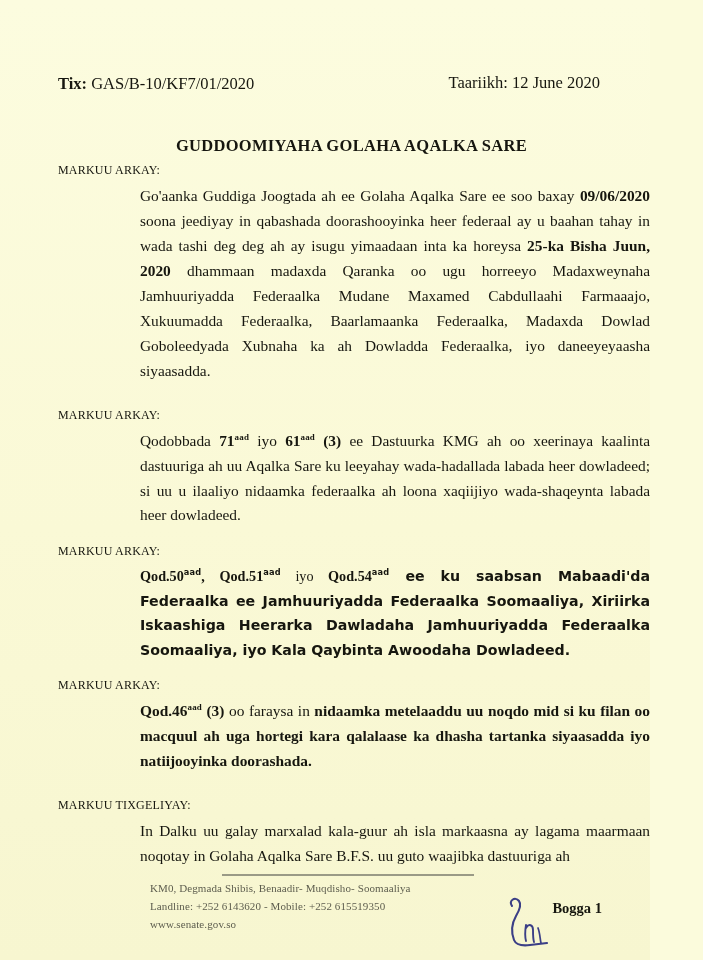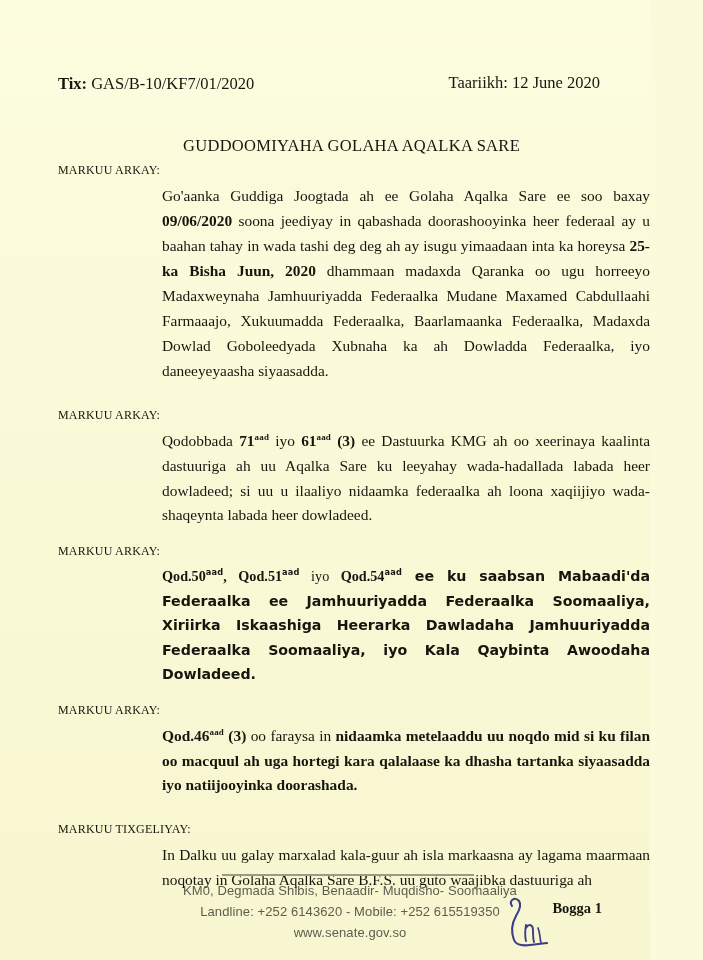--- a/index.html
+++ b/index.html
@@ -52,40 +52,40 @@
   }
 
   
   .doc-title {
     position: absolute;
     top: 136px;
     left: 0;
     width: 703px;
     text-align: center;
     font-size: 16.5px;
-    font-weight: normal;
+    font-weight: bold;
     letter-spacing: 0.3px;
   }
 
   
   .body-area {
     position: absolute;
     top: 163px;
     left: 58px;
     width: 592px;
   }
   .section { margin-bottom: 2px; }
   .sec-label {
     font-size: 12px;
     font-weight: normal;
     letter-spacing: 0.2px;
     margin-bottom: 0px;
   }
   .sec-body {
-    margin-left: 104px;
+    margin-left: 82px;
     font-size: 15.4px;
     line-height: 1.62;
     text-align: justify;
     text-justify: inter-word;
     margin-top: 6px;
   }
   .sec-body.tight { margin-top: 5px; }
   .sec-body .reg { font-weight: normal; }
   .sec-body.allbold {
     font-weight: bold;
@@ -111,23 +111,23 @@
     top: 874px;
     width: 252px;
     height: 1.5px;
     background: #9a9a86;
   }
   .footer-contact {
     position: absolute;
     left: 150px;
     top: 880px;
     width: 400px;
-    text-align: center;
-    font-family: Liberation Sans, sans-serif;
-    font-size: 13px;
+    text-align: left;
+    font-family: Liberation Serif, serif;
+    font-size: 11px;
     line-height: 1.62;
     color: #5d5d4e;
     letter-spacing: 0.1px;
   }
   .page-num {
     position: absolute;
     right: 48px;
     top: 900px;
     font-size: 14.5px;
     font-weight: bold;

